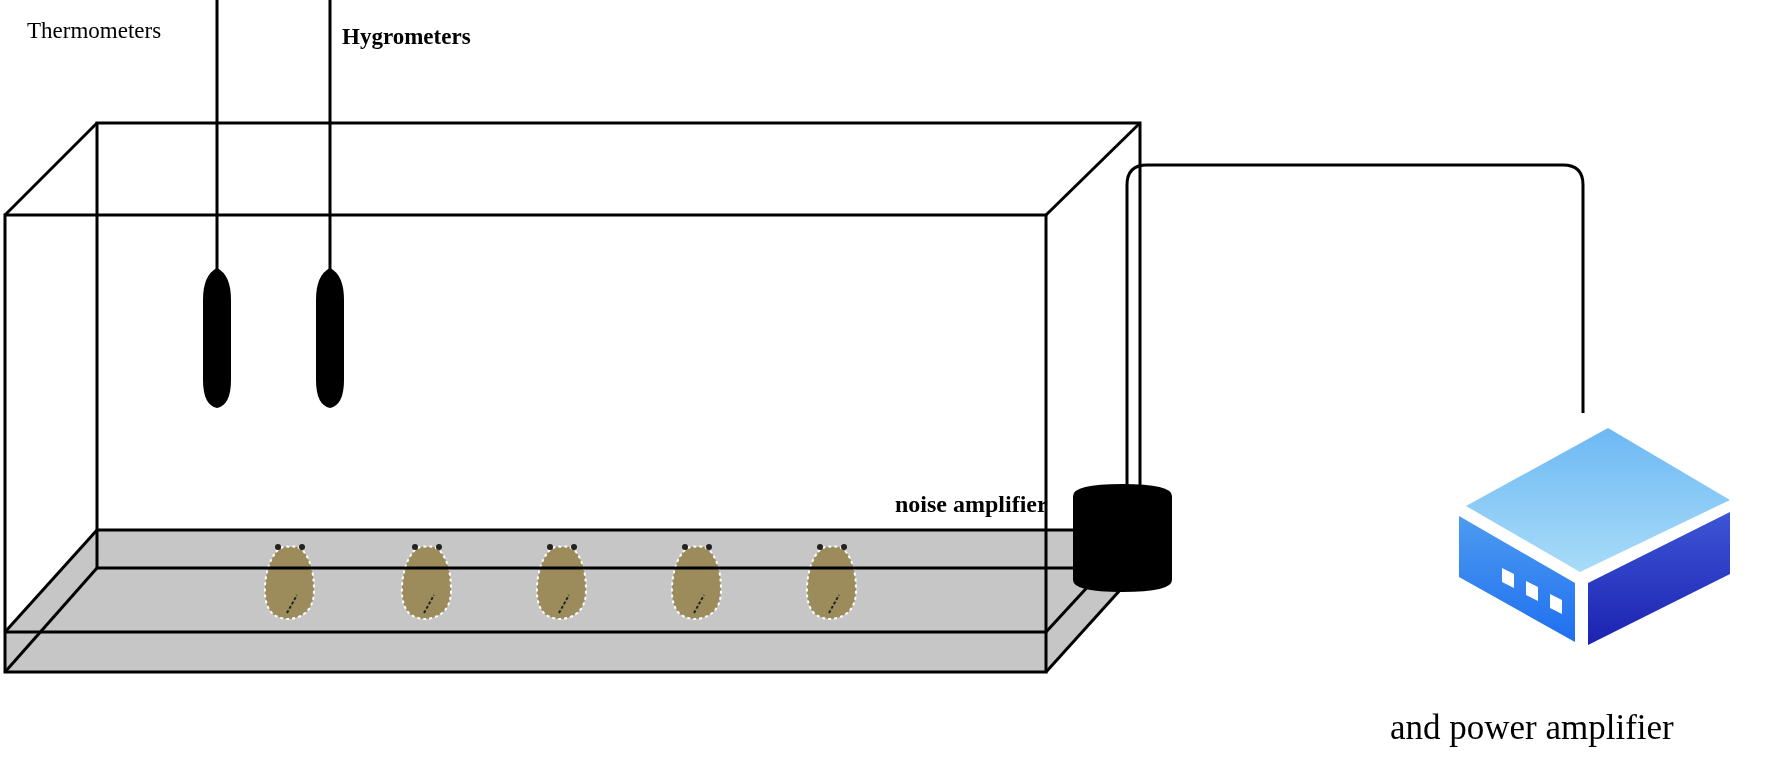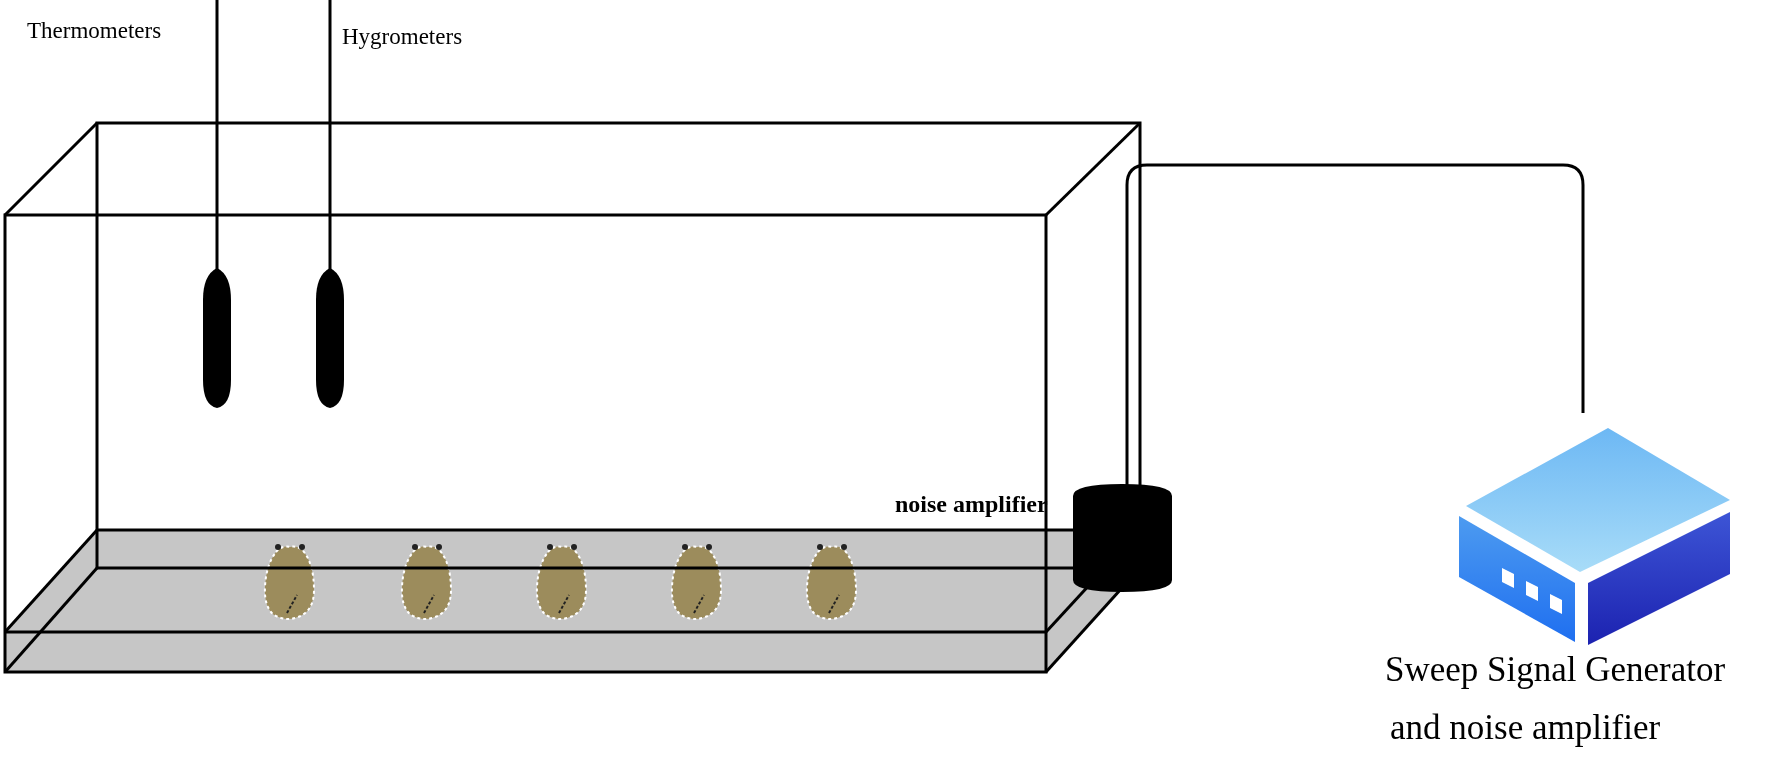--- a/index.html
+++ b/index.html
@@ -117,17 +117,16 @@
       <polygon points="1588,583 1730,512 1730,574 1588,645" fill="url(#gRight)"></polygon>
 
       <polygon points="1502,568 1514,574 1514,588 1502,582" fill="#fff"></polygon>
       <polygon points="1526,581 1538,587 1538,601 1526,595" fill="#fff"></polygon>
       <polygon points="1550,594 1562,600 1562,614 1550,608" fill="#fff"></polygon>
     </g>
   </svg>
 
   
   <div class="lbl lbl-sensor" style="left:27px; top:18px;">Thermometers</div>
-  <div class="lbl lbl-sensor" style="left:342px; top:24px;">Hygrometers</div>
+  <div class="lbl lbl-sensor" style="left:342px; top:24px;font-weight:bold;">Hygrometers</div>
   <div class="lbl lbl-noise" style="left:895px; top:491px;">noise amplifier</div>
-  <div class="lbl lbl-device" style="left:1385px; top:652px;">Sweep Signal Generator</div>
-  <div class="lbl lbl-device" style="left:1390px; top:710px;">and noise amplifier</div>
+  <div class="lbl lbl-device" style="left:1390px; top:710px;">and power amplifier</div>
 </div>
 
 </body></html>

